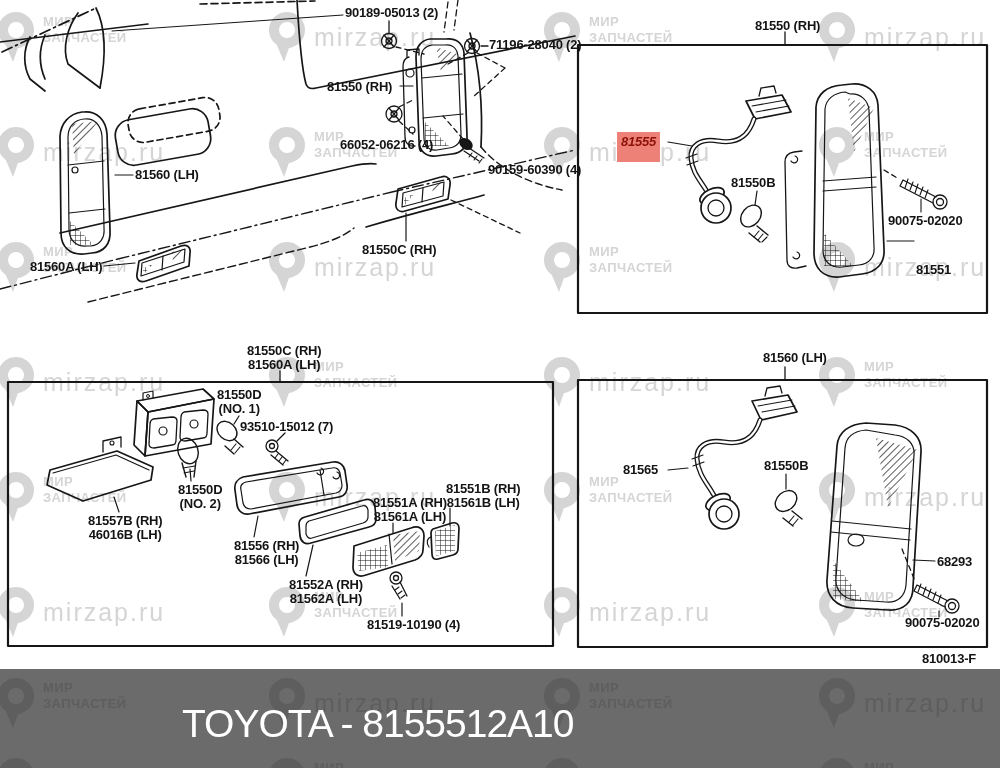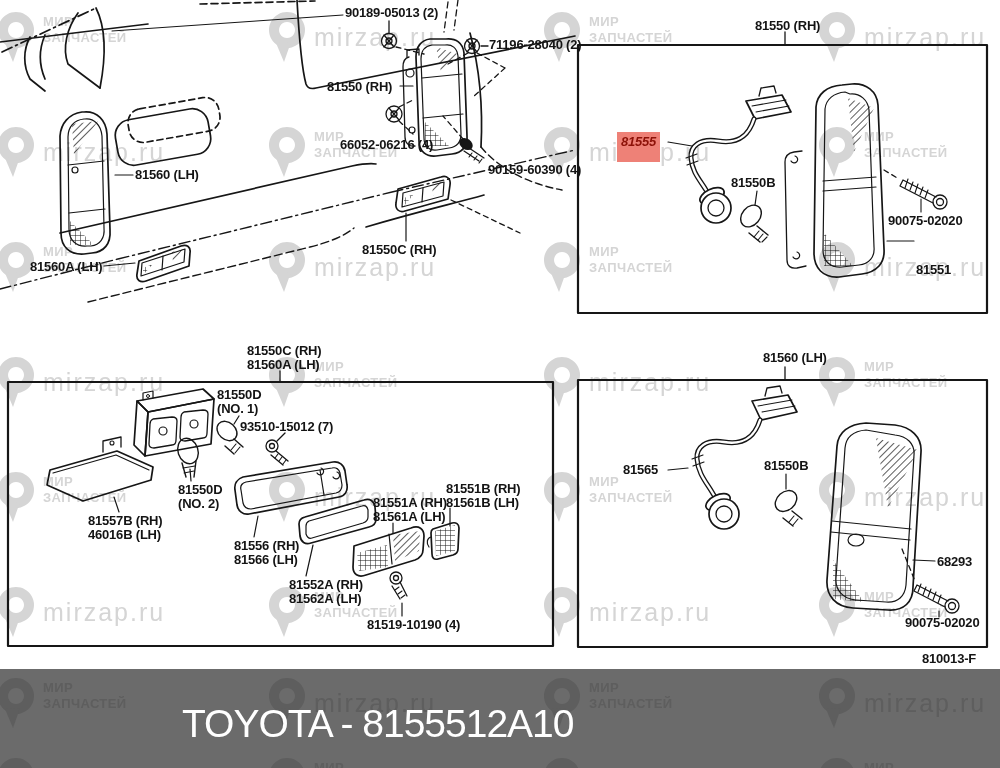--- a/index.html
+++ b/index.html
@@ -6,21 +6,21 @@
   .page{position:relative;width:1000px;height:768px;background:#fff;overflow:hidden;
         font-family:"Liberation Sans",sans-serif;}
   .footer-bg{position:absolute;left:0;top:669px;width:1000px;height:99px;
              background:var(--bar-color,#6b6b6b);z-index:0;}
   .wm-layer{position:absolute;inset:0;z-index:1;}
   .wm{position:absolute;display:flex;align-items:flex-start;gap:5px;}
   .wm .pin{flex:none;display:block;}
   .wm .brand{font-weight:700;font-size:13px;line-height:16px;letter-spacing:.4px;margin-top:4px;}
   .wm .url{font-size:25px;font-weight:400;letter-spacing:2px;margin-top:13px;}
   svg.art{position:absolute;left:0;top:0;z-index:2;}
-  .labels{position:absolute;inset:0;z-index:3;}
+  .labels{position:absolute;inset:0;z-index:3;text-align:center;}
   .plabel{position:absolute;font-size:13px;font-weight:700;line-height:13.5px;
           letter-spacing:-0.2px;color:#141414;white-space:pre-line;}
   .plabel.hl{background:var(--hl-bg,#ee8177);color:var(--hl-tx,#8d1208);
              padding:2px 4px 13px 4px;line-height:15px;font-style:italic;}
   .footer-text{position:absolute;inset:0;z-index:4;pointer-events:none;}
   .footer-text .txt{position:absolute;color:var(--bar-text,#ffffff);font-size:39px;
                     line-height:1;letter-spacing:-1px;font-weight:400;}
 </style>
 </head>
 <body>

